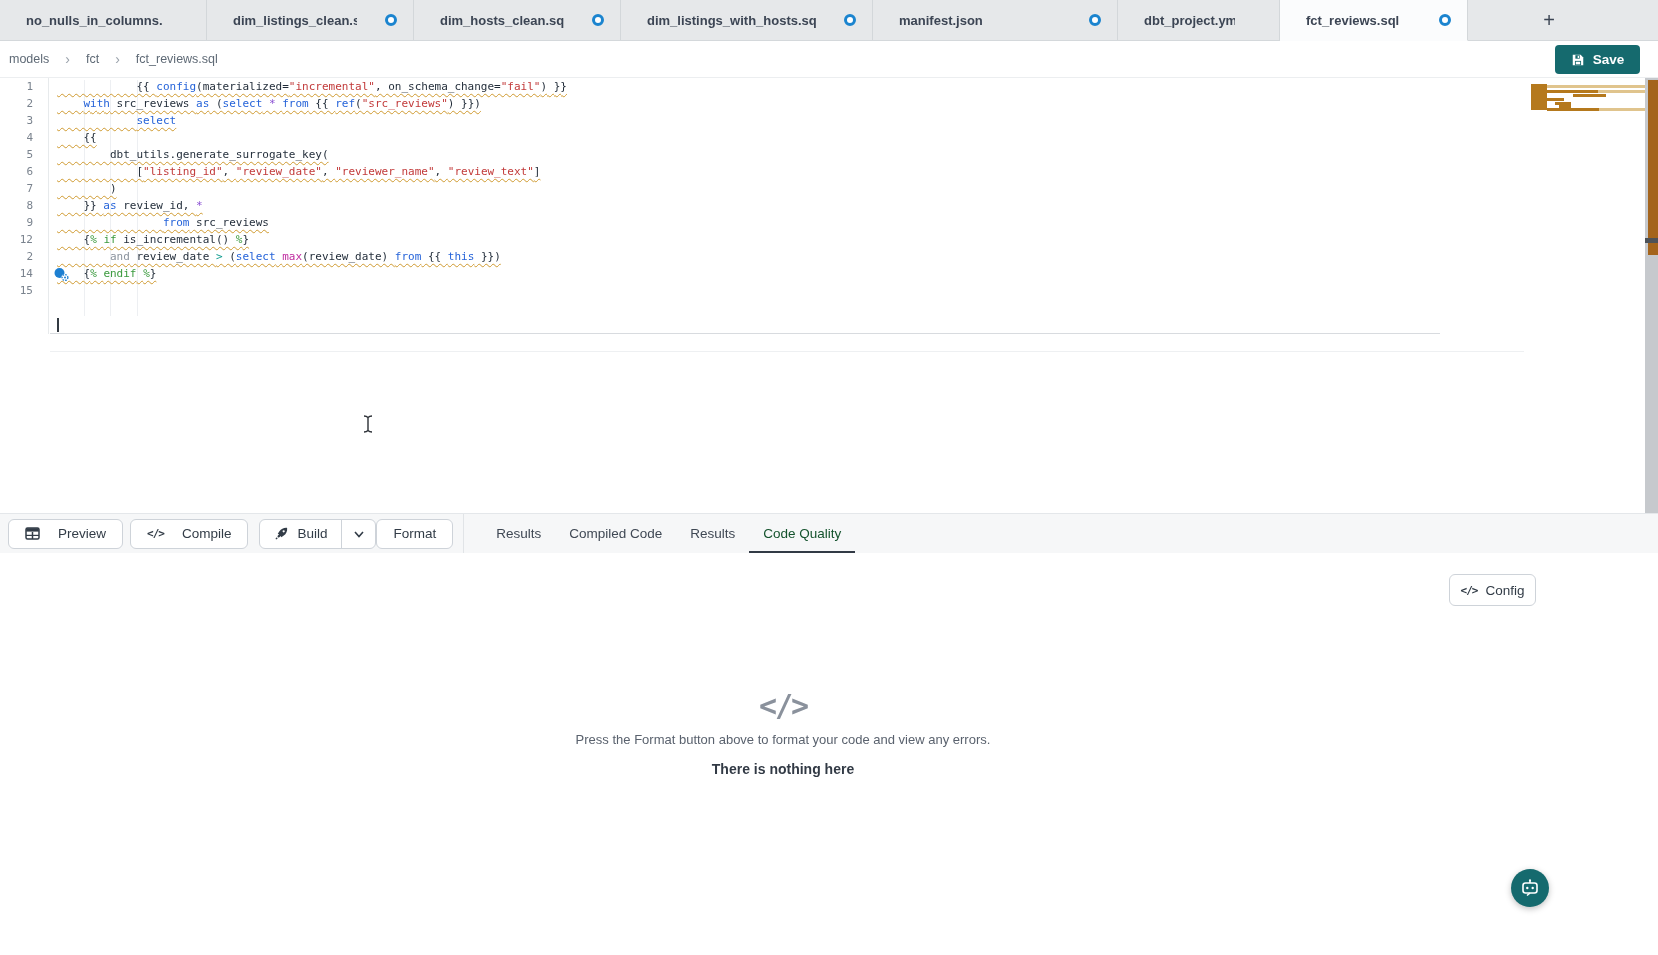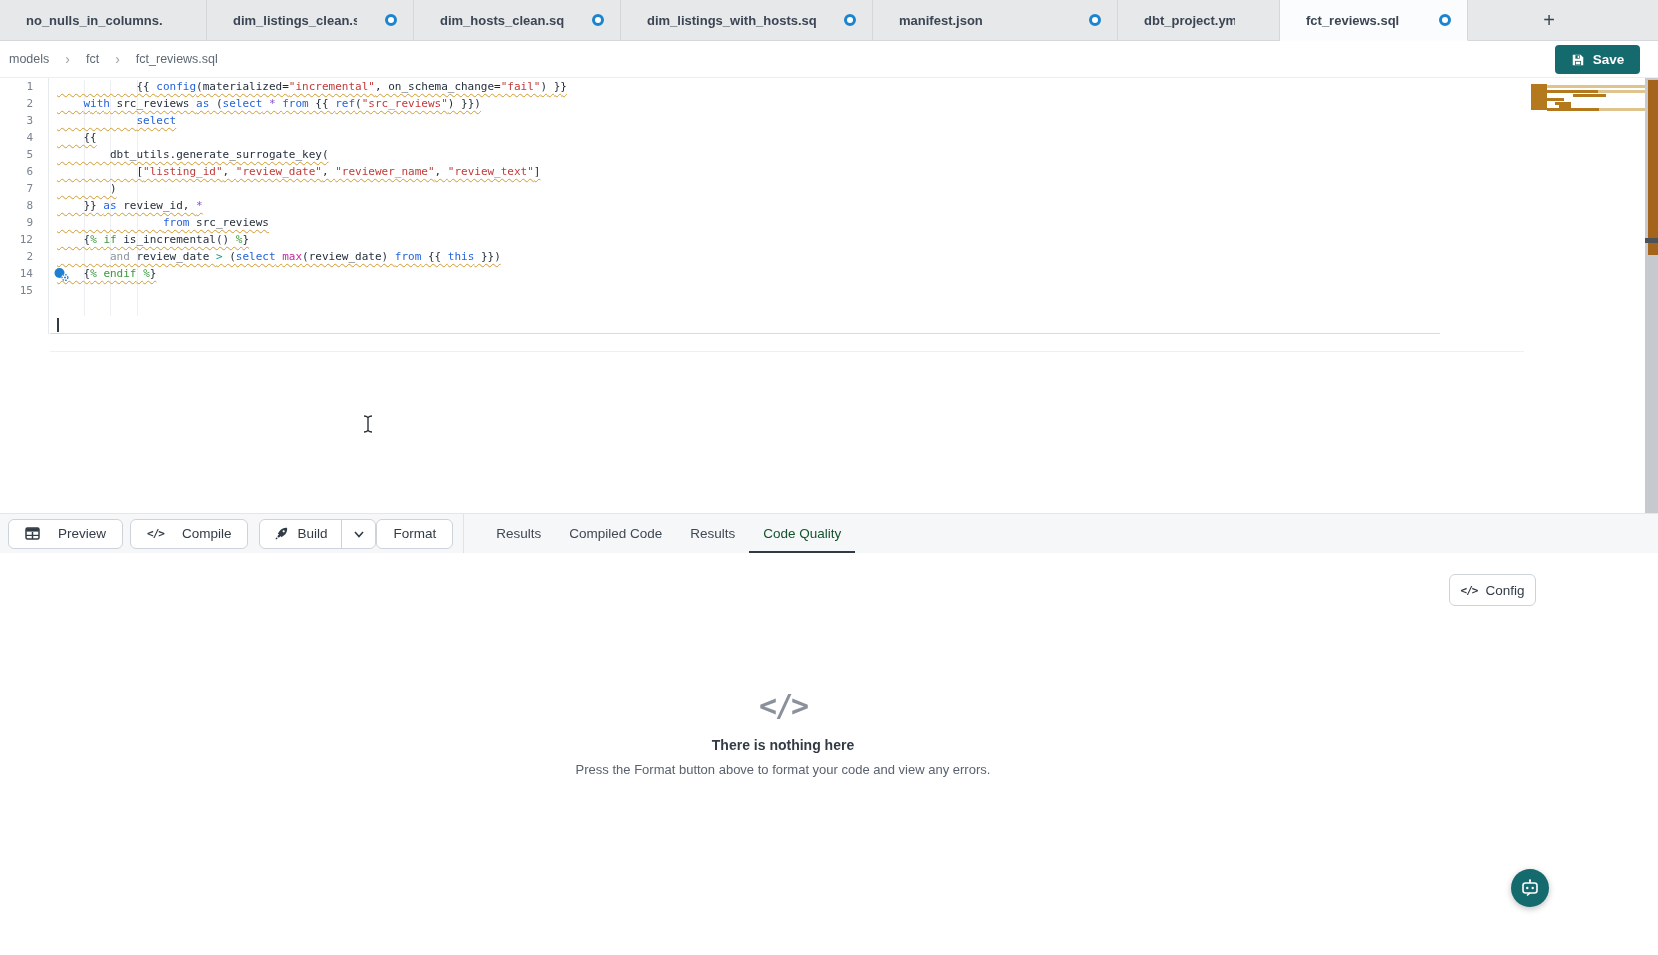--- a/index.html
+++ b/index.html
@@ -285,22 +285,22 @@
     </div>
   </div>
 
 <div id="panel">
   <button id="config-btn">
     <span class="icon-code">&lt;/&gt;</span>
     <span>Config</span>
   </button>
   <div id="empty">
     <div id="empty-icon">&lt;/&gt;</div>
+    <div id="empty-sub">Press the Format button above to format your code and view any errors.</div>
     <div id="empty-title">There is nothing here</div>
-    <div id="empty-sub">Press the Format button above to format your code and view any errors.</div>
   </div>
 </div>
 
 <div id="chat-btn">
   <svg width="20" height="20" viewBox="0 0 20 20">
     <rect x="3" y="5" width="14" height="10" rx="2.5" fill="none" stroke="#ffffff" stroke-width="1.6"></rect>
     <line x1="10" y1="2.5" x2="10" y2="5" stroke="#ffffff" stroke-width="1.6"></line>
     <circle cx="10" cy="2.3" r="1.1" fill="#ffffff"></circle>
     <circle cx="7.3" cy="10" r="1.2" fill="#ffffff"></circle>
     <circle cx="12.7" cy="10" r="1.2" fill="#ffffff"></circle>

